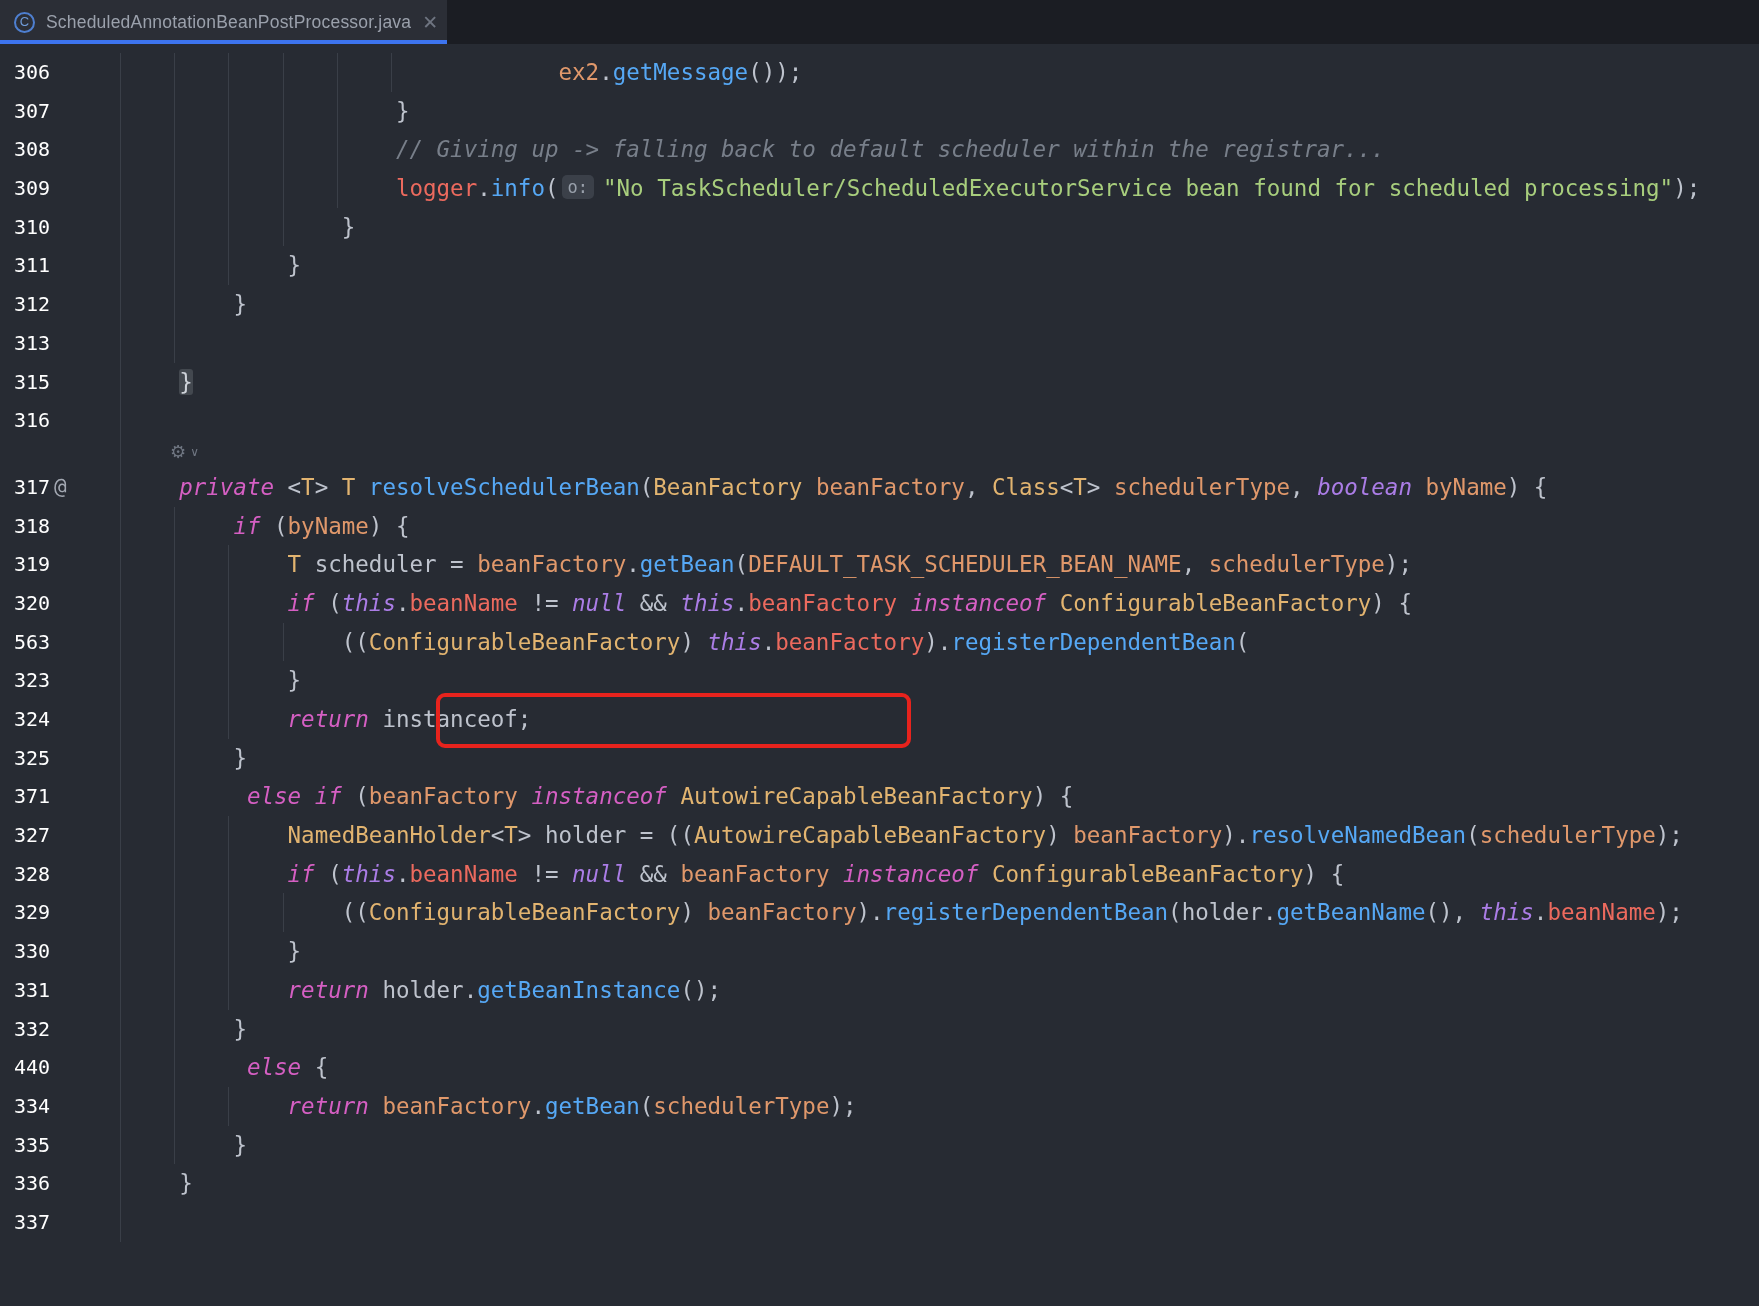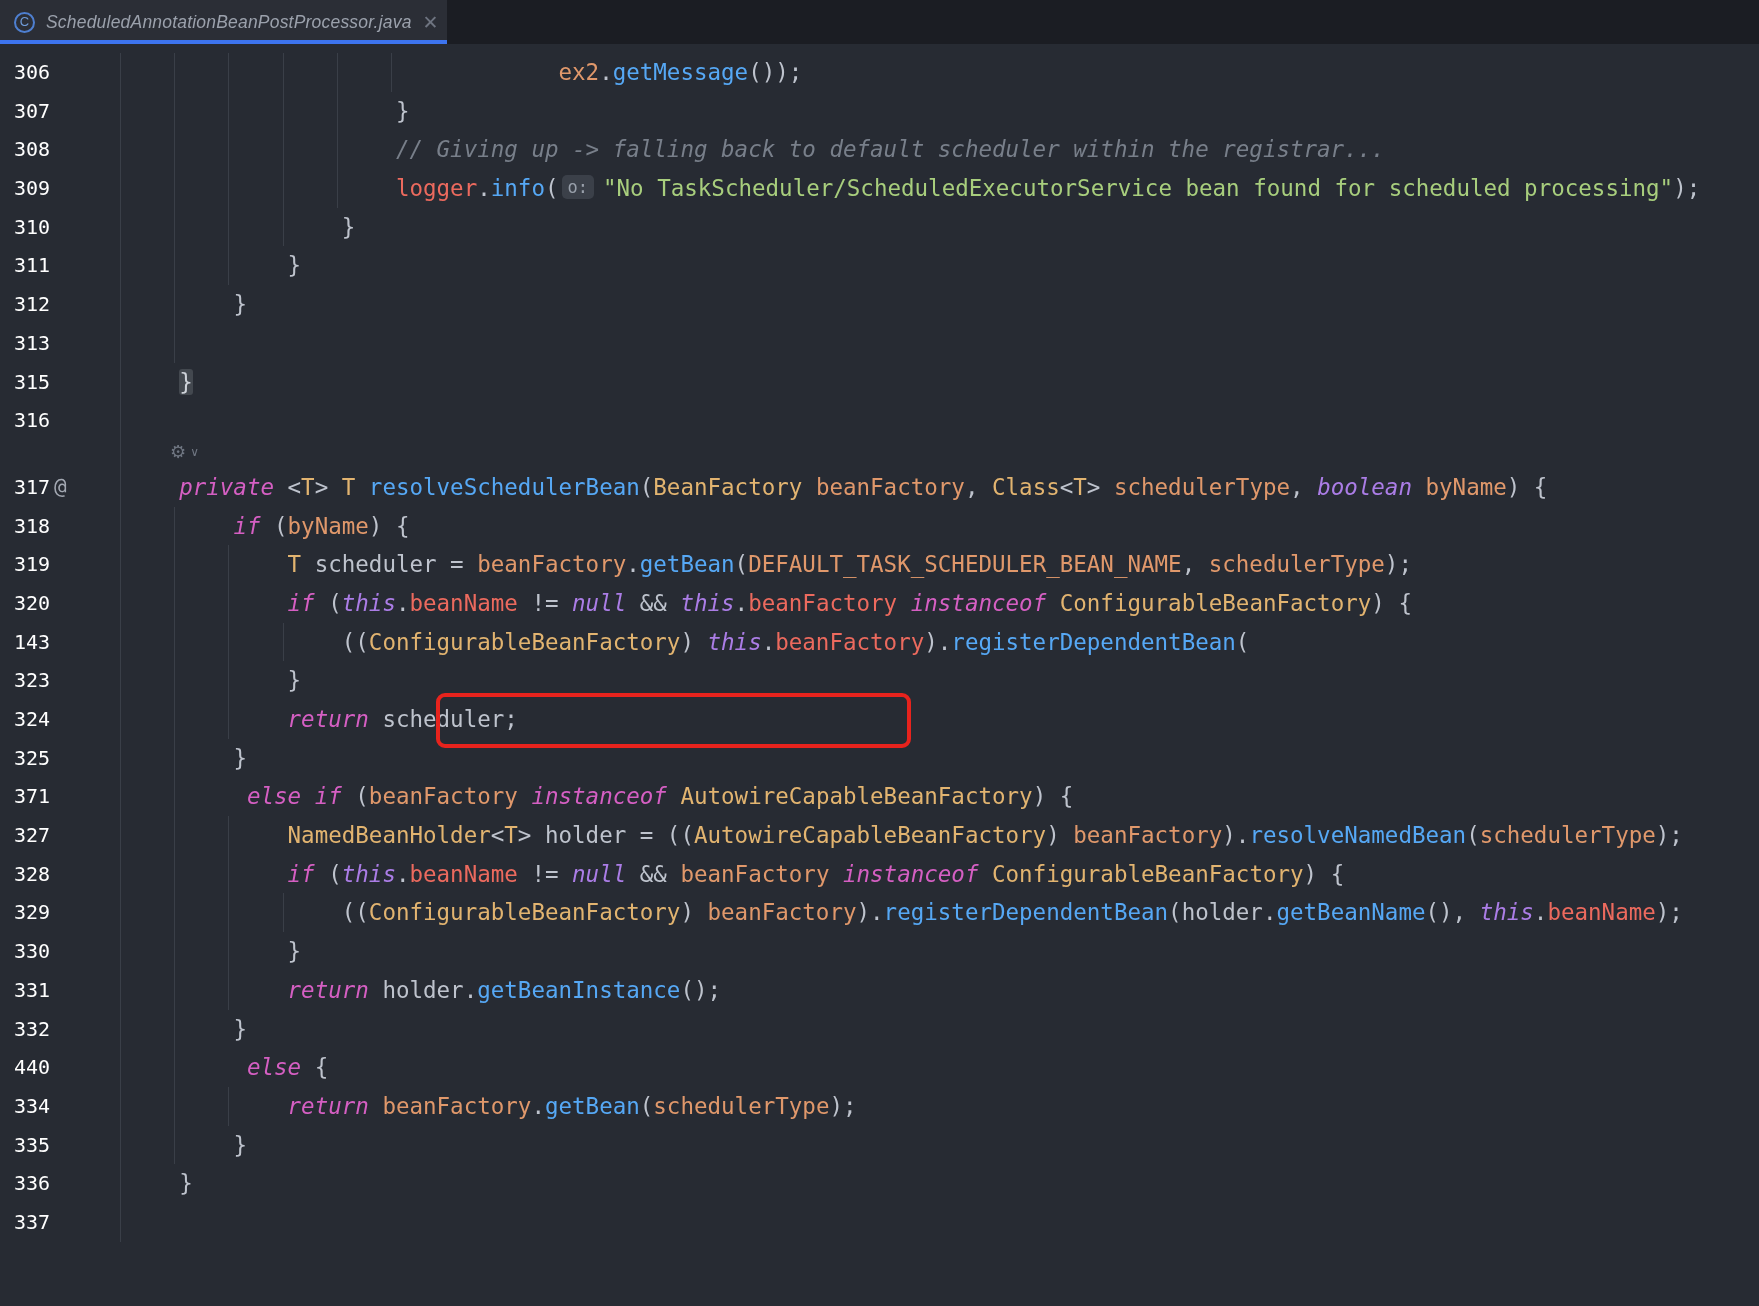--- a/index.html
+++ b/index.html
@@ -11,21 +11,21 @@
   .tabbar { position:absolute; top:0; left:0; width:1759px; height:44px; background:#1b1d23; }
   .tab {
     position:absolute; left:0; top:0; width:447px; height:44px; background:#2b2e36;
     display:flex; align-items:center; padding:0 14px; box-sizing:border-box; gap:11px;
   }
   .tab-underline { position:absolute; left:0; top:40px; width:447px; height:4px; background:#3d74ef; }
   .class-icon {
     width:21px; height:21px; border-radius:50%; border:2px solid #4e7fd0; box-sizing:border-box;
     color:#6f9bd9; font-size:13px; line-height:16px; text-align:center; flex:0 0 auto;
   }
-  .tab-label { color:#9ba1ac; font-size:17.5px; white-space:nowrap; letter-spacing:.2px;font-style:italic; }
+  .tab-label { color:#9ba1ac; font-size:17.5px; white-space:nowrap; letter-spacing:.2px; }
   .tab-close { margin-left:auto; color:#6e7480; font-size:19px; line-height:19px; cursor:default; }
   
   .editor { position:absolute; top:44px; left:0; width:1759px; height:1262px; overflow:hidden; }
   .scroller { position:relative; padding-top:9px; }
   .row { position:relative; height:38.7px; }
   .row-inlay { position:relative; height:28px; }
   .ln {
     position:absolute; left:14px; top:0; color:#ffffff;
     font:20px/38.7px "DejaVu Sans Mono", monospace;
   }
@@ -175,36 +175,36 @@
         <div class="guide" style="left: 174.18px;"></div>
         <div class="guide" style="left: 228.36px;"></div>
         <span class="ln">320</span>
         <span class="code"><span class="s-pl">			</span><span class="s-kw">if</span><span class="s-pl"> (</span><span class="s-kw2">this</span><span class="s-pl">.</span><span class="s-fld">beanName</span><span class="s-pl"> != </span><span class="s-kw2">null</span><span class="s-pl"> &amp;&amp; </span><span class="s-kw2">this</span><span class="s-pl">.</span><span class="s-fld">beanFactory</span><span class="s-pl"> </span><span class="s-kw">instanceof</span><span class="s-pl"> </span><span class="s-typ">ConfigurableBeanFactory</span><span class="s-pl">) {</span></span>
       </div>
       <div class="row">
         <div class="guide" style="left: 120px;"></div>
         <div class="guide" style="left: 174.18px;"></div>
         <div class="guide" style="left: 228.36px;"></div>
         <div class="guide" style="left: 282.54px;"></div>
-        <span class="ln">143</span>
+        <span class="ln">563</span>
         <span class="code"><span class="s-pl">				((</span><span class="s-typ">ConfigurableBeanFactory</span><span class="s-pl">) </span><span class="s-kw2">this</span><span class="s-pl">.</span><span class="s-fld">beanFactory</span><span class="s-pl">).</span><span class="s-fn">registerDependentBean</span><span class="s-pl">(</span></span>
       </div>
       <div class="row">
         <div class="guide" style="left: 120px;"></div>
         <div class="guide" style="left: 174.18px;"></div>
         <div class="guide" style="left: 228.36px;"></div>
         <span class="ln">323</span>
         <span class="code"><span class="s-pl">			}</span></span>
       </div>
       <div class="row">
         <div class="guide" style="left: 120px;"></div>
         <div class="guide" style="left: 174.18px;"></div>
         <div class="guide" style="left: 228.36px;"></div>
         <span class="ln">324</span>
-        <span class="code"><span class="s-pl">			</span><span class="s-kw">return</span><span class="s-pl"> scheduler;</span></span>
+        <span class="code"><span class="s-pl">			</span><span class="s-kw">return</span><span class="s-pl"> instanceof;</span></span>
       </div>
       <div class="row">
         <div class="guide" style="left: 120px;"></div>
         <div class="guide" style="left: 174.18px;"></div>
         <span class="ln">325</span>
         <span class="code"><span class="s-pl">		}</span></span>
       </div>
       <div class="row">
         <div class="guide" style="left: 120px;"></div>
         <div class="guide" style="left: 174.18px;"></div>

